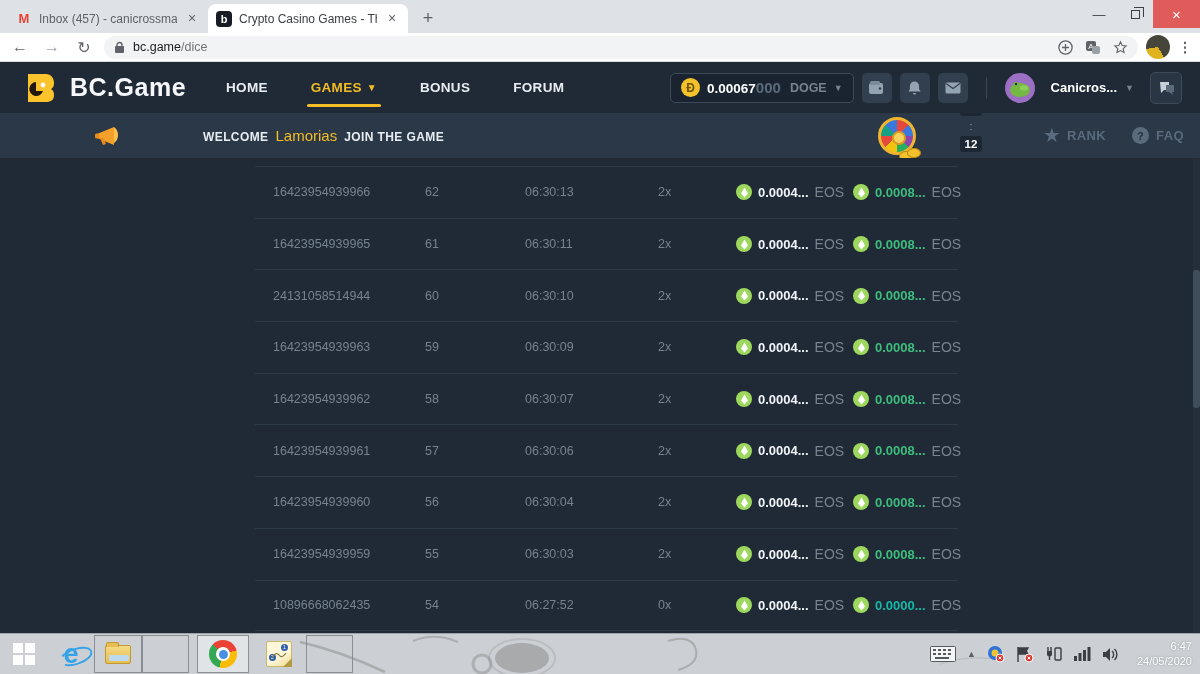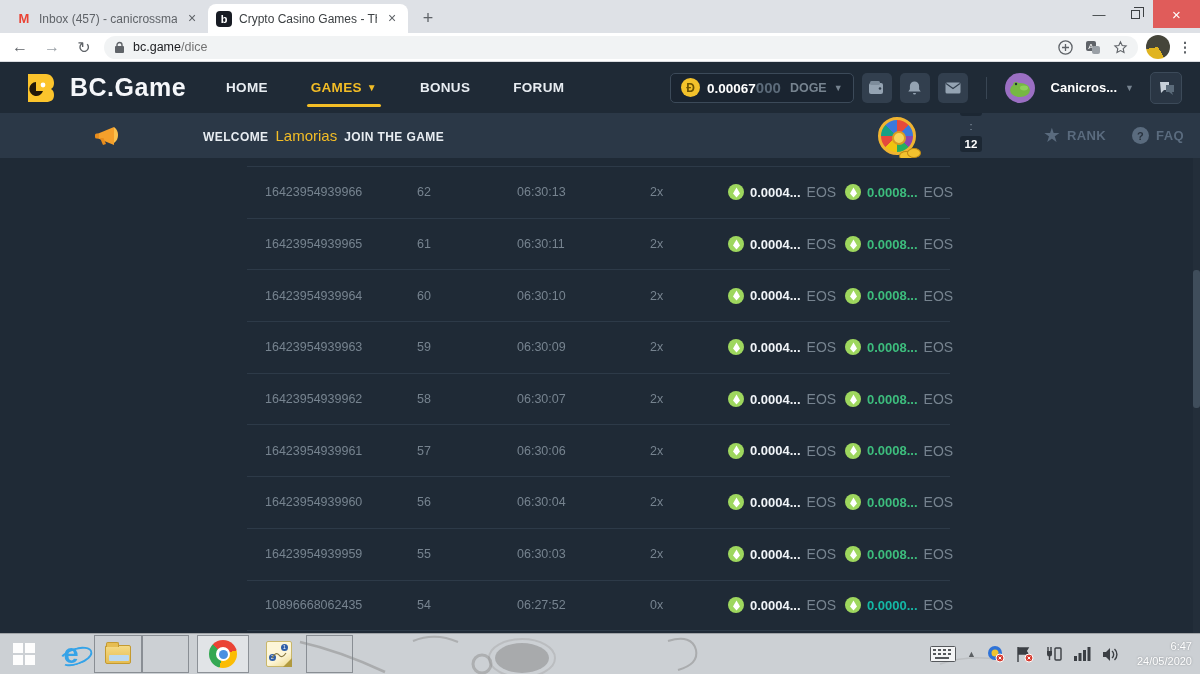--- a/index.html
+++ b/index.html
@@ -71,21 +71,21 @@
   .spin-label { color:#f5b91d; font-size:13.5px; font-weight:bold; font-style:italic; text-shadow:1px 1px 0 rgba(90,60,0,.7); }
   .timer { display:flex; align-items:center; gap:4px;flex-direction:column; }
   .t-box { background:#1c2733; border-radius:3px; padding:2px 5px; color:#fff; font-size:11.5px; font-weight:bold; }
   .t-sep { color:#8b99a7; font-size:11px; }
   .link-group { display:flex; align-items:center; gap:7px; color:#5a6b7e; font-size:13px; font-weight:bold; letter-spacing:.4px; }
   .star-ico { font-size:17px; color:#5a6b7e; }
   .faq-ico { width:17px; height:17px; border-radius:50%; background:#5a6b7e; color:#28323e; font-size:11px; font-weight:bold; display:flex; align-items:center; justify-content:center; }
 
   
   .content { flex:1; background:#1f2a36; position:relative; overflow:hidden; }
-  .bet-table { position:absolute; left:247px; top:8px; width:703px; }
+  .bet-table { position:absolute; left:255px; top:8px; width:703px; }
   .bet-row { height:51.7px; display:grid; grid-template-columns:152px 100px 133px 78px 117px 1fr; align-items:center; padding-left:18px; border-top:1px solid #2d3a48; font-size:12.5px; color:#76838f; }
   .bet-row:last-child { border-bottom:1px solid #2d3a48; }
   .amount-cell { display:flex; align-items:center; gap:6px; }
   .eos-ico { width:16px; height:16px; border-radius:50%; background:#9ed75e; flex:none; display:flex; align-items:center; justify-content:center; }
   .amt-val { color:#f0f4f8; font-size:13px; font-weight:bold; }
   .amt-val.win { color:#3dbd7d; }
   .amt-val.lose { color:#14b8a6; }
   .amt-unit { color:#76838f; font-size:14px; }
   .page-scrollbar { position:absolute; right:0; top:0; bottom:0; width:7px; background:#232e3a; }
   .page-scroll-thumb { position:absolute; right:0; top:112px; width:7px; height:138px; background:#3f4d5b; border-radius:3px; }
@@ -324,21 +324,21 @@
       <span class="eos-ico">
               <svg width="9" height="11" viewBox="0 0 9 11">
                 <path d="M4.5 0.5L8 6.5 4.5 10.5 1 6.5z" fill="#fff"></path>
               </svg>
             </span>
       <span class="amt-val c-pay-val win">0.0008...</span>
       <span class="amt-unit c-pay-unit">EOS</span>
     </span>
   </div>
         <div class="bet-row">
-    <span class="c-id">16423954939964</span>
+    <span class="c-id">24131058514944</span>
     <span class="c-roll">60</span>
     <span class="c-time">06:30:10</span>
     <span class="c-mult">2x</span>
     <span class="amount-cell">
       <span class="eos-ico">
               <svg width="9" height="11" viewBox="0 0 9 11">
                 <path d="M4.5 0.5L8 6.5 4.5 10.5 1 6.5z" fill="#fff"></path>
               </svg>
             </span>
       <span class="amt-val c-bet-val">0.0004...</span>

